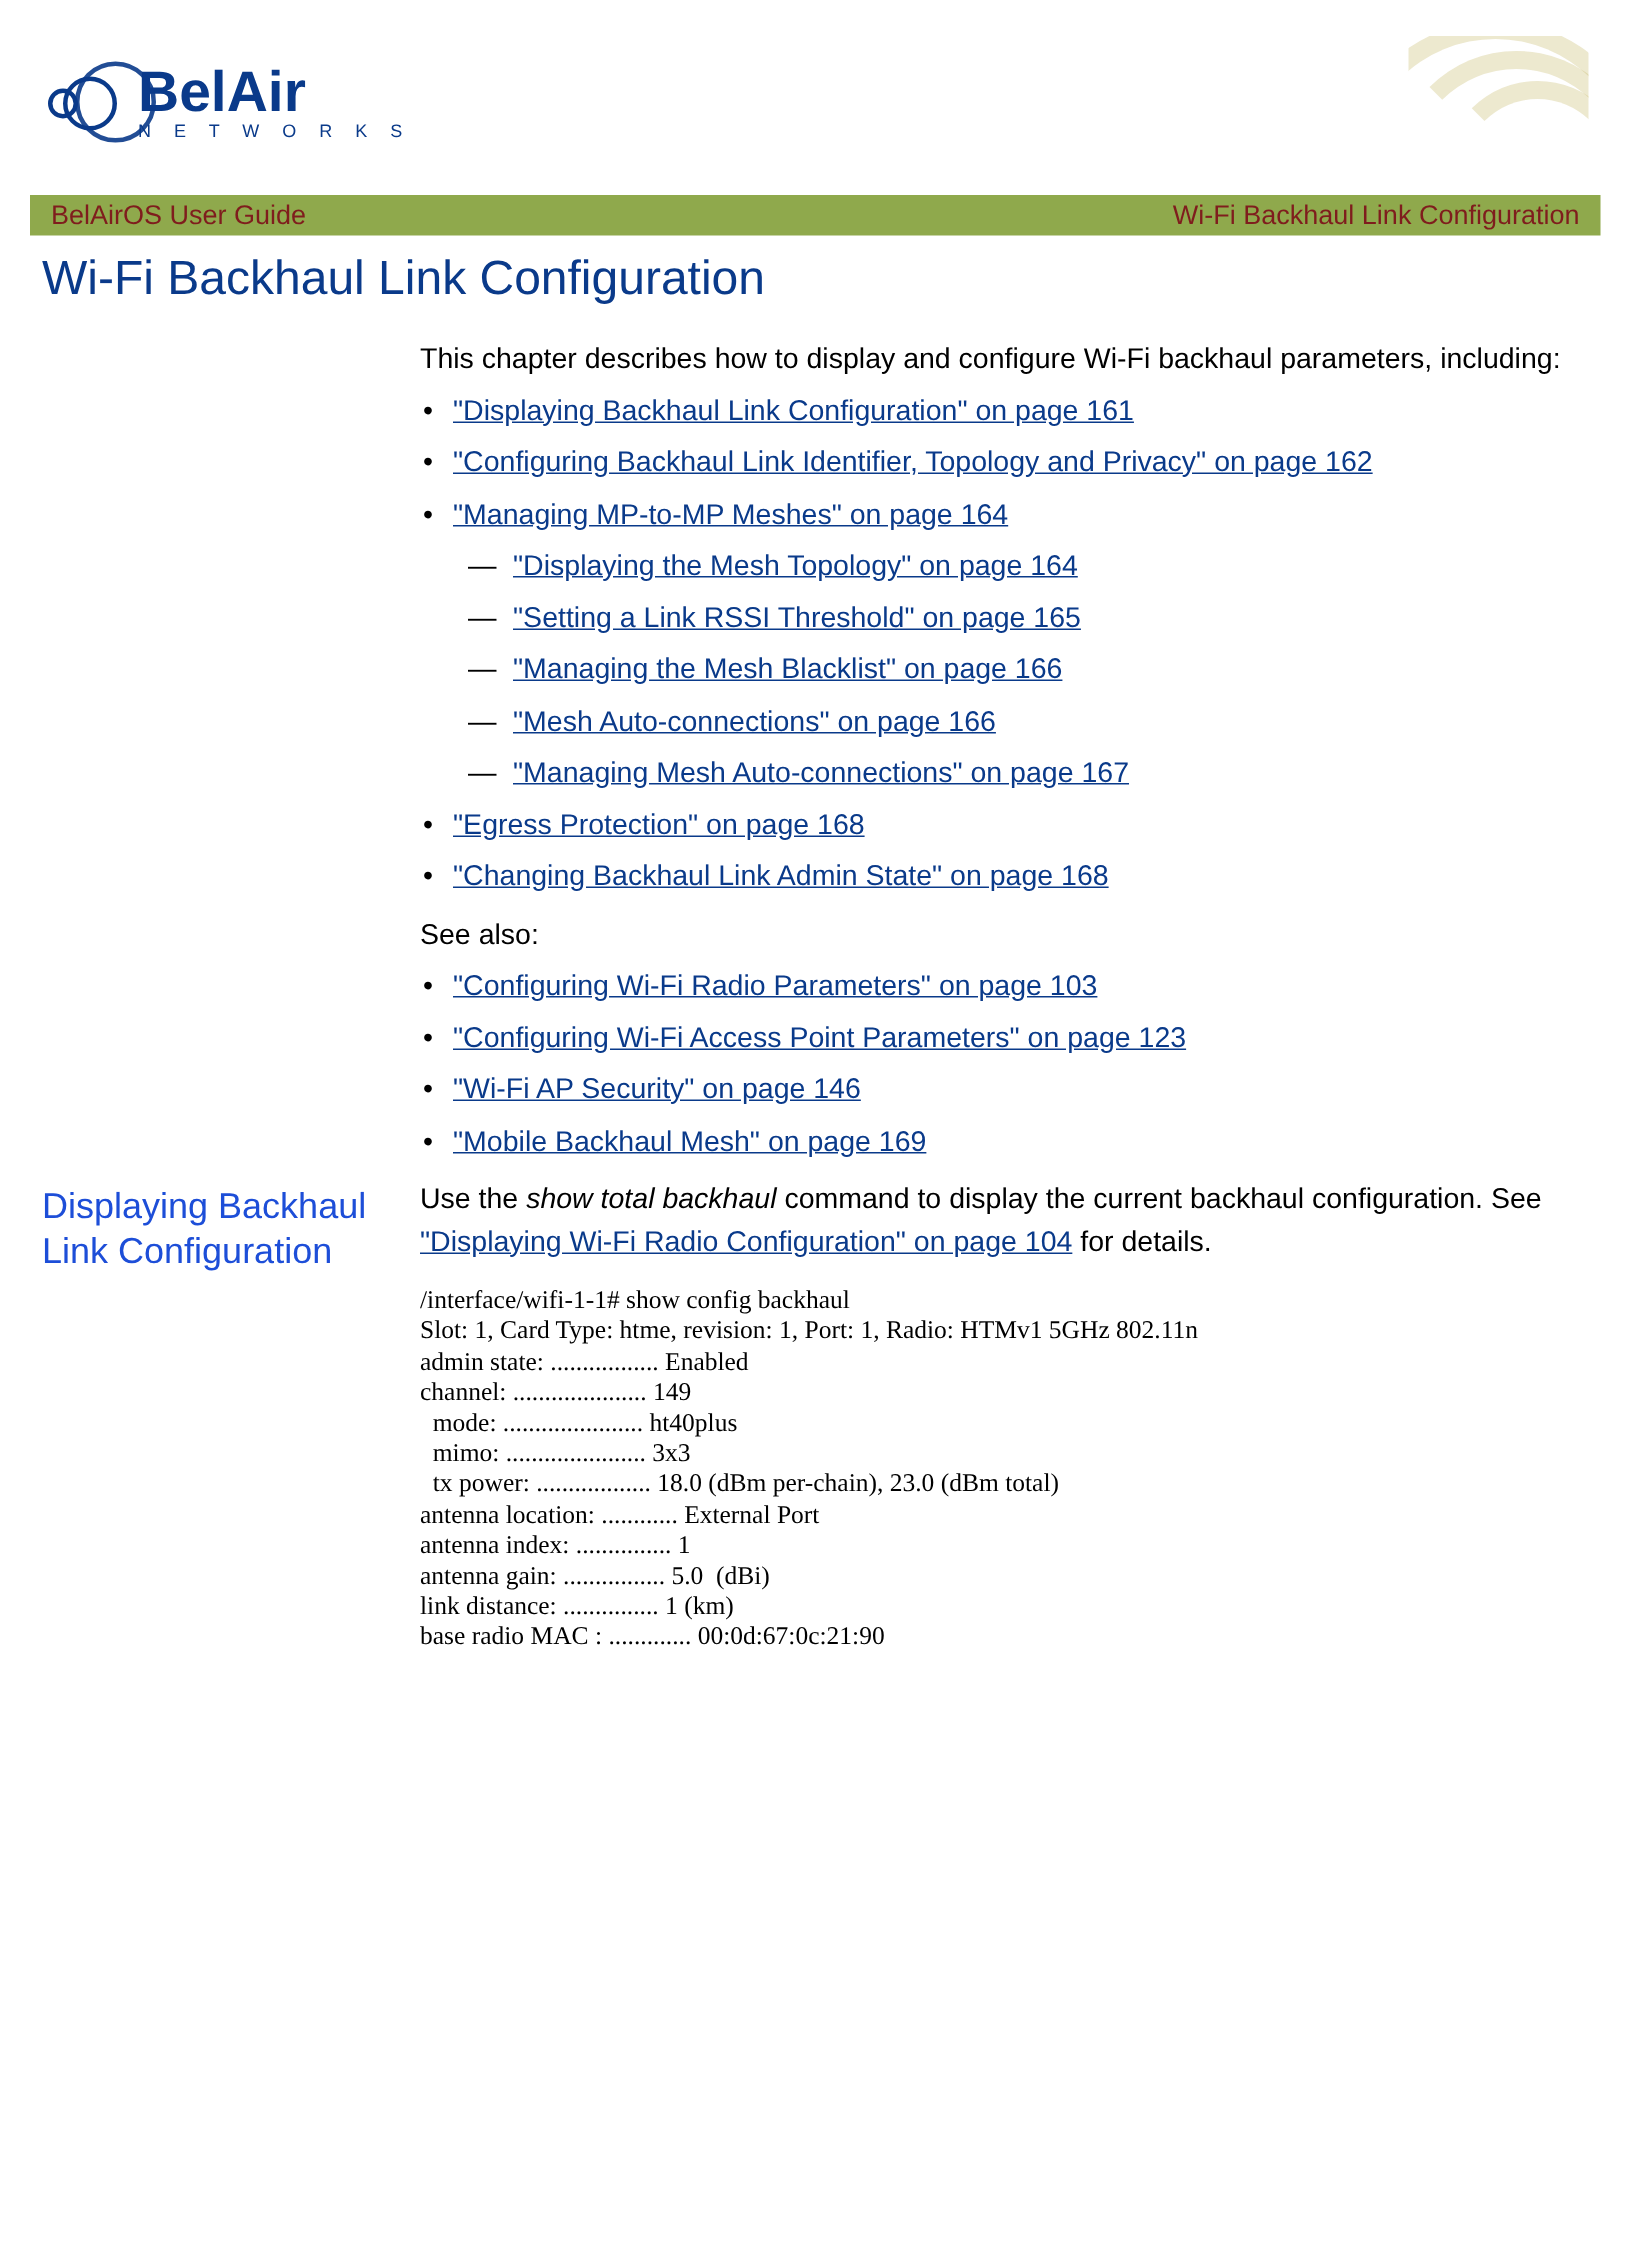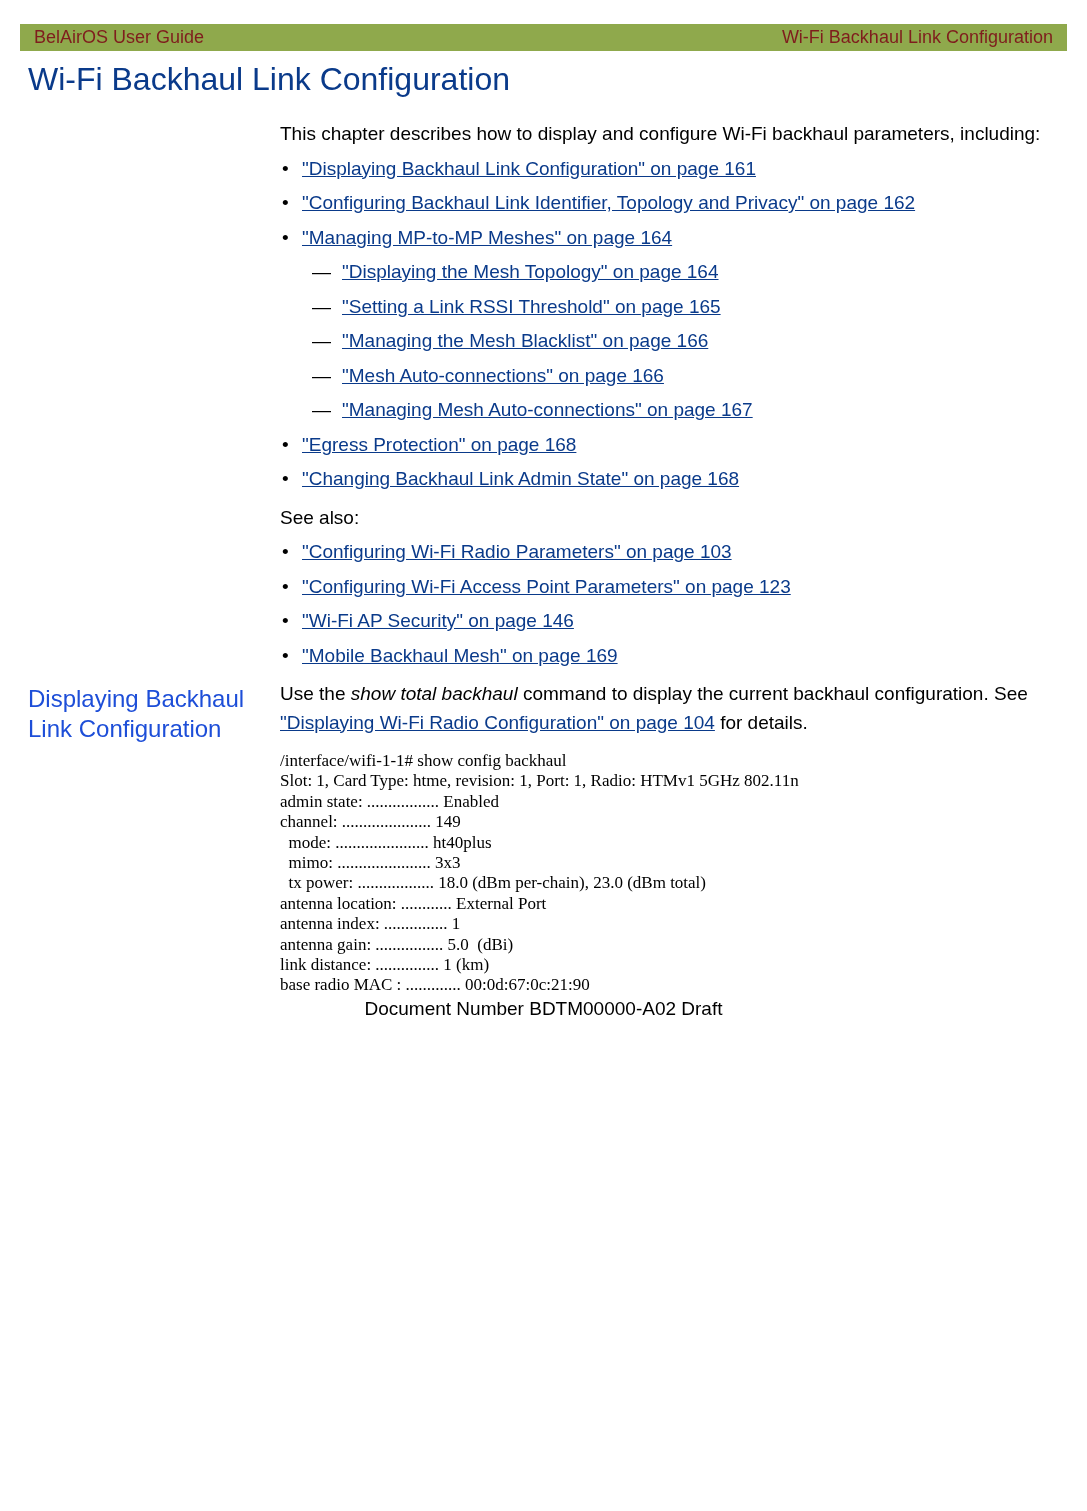--- a/index.html
+++ b/index.html
@@ -149,20 +149,38 @@
     text-align: center;
     font-size: 19px;
     font-family: 'Gill Sans', 'Trebuchet MS', sans-serif;
     margin-top: 2px;
   }
 </style>
 </head>
 <body>
 
 <div class="page">
+  <div class="header-row">
+    <div class="logo-left">
+      <div class="logo-mark">
+        <div class="ring r1"></div>
+          <div class="ring r2"></div>
+          <div class="ring r3"></div>
+      </div>
+      <div class="logo-text">
+        <div class="brand">BelAir</div>
+        <div class="tag">N E T W O R K S</div>
+      </div>
+    </div>
+    <div class="logo-right">
+      <div class="arc a1"></div>
+        <div class="arc a2"></div>
+        <div class="arc a3"></div>
+    </div>
+  </div>
 
   <div class="green-bar">
     <span>BelAirOS User Guide</span>
     <span>Wi-Fi Backhaul Link Configuration</span>
   </div>
 
   <h1 class="page-title">Wi-Fi Backhaul Link Configuration</h1>
 
   <div class="body-area">
     <div class="left-col"></div>
@@ -208,14 +226,13 @@
   mimo: ...................... 3x3
   tx power: .................. 18.0 (dBm per-chain), 23.0 (dBm total)
 antenna location: ............ External Port
 antenna index: ............... 1
 antenna gain: ................ 5.0  (dBi)
 link distance: ............... 1 (km)
 base radio MAC : ............. 00:0d:67:0c:21:90</pre>
     </div>
   </div>
 
-  <div class="doc-number">Document Number BDTM00000-A02 Draft</div>
 </div>
 
 </body></html>

